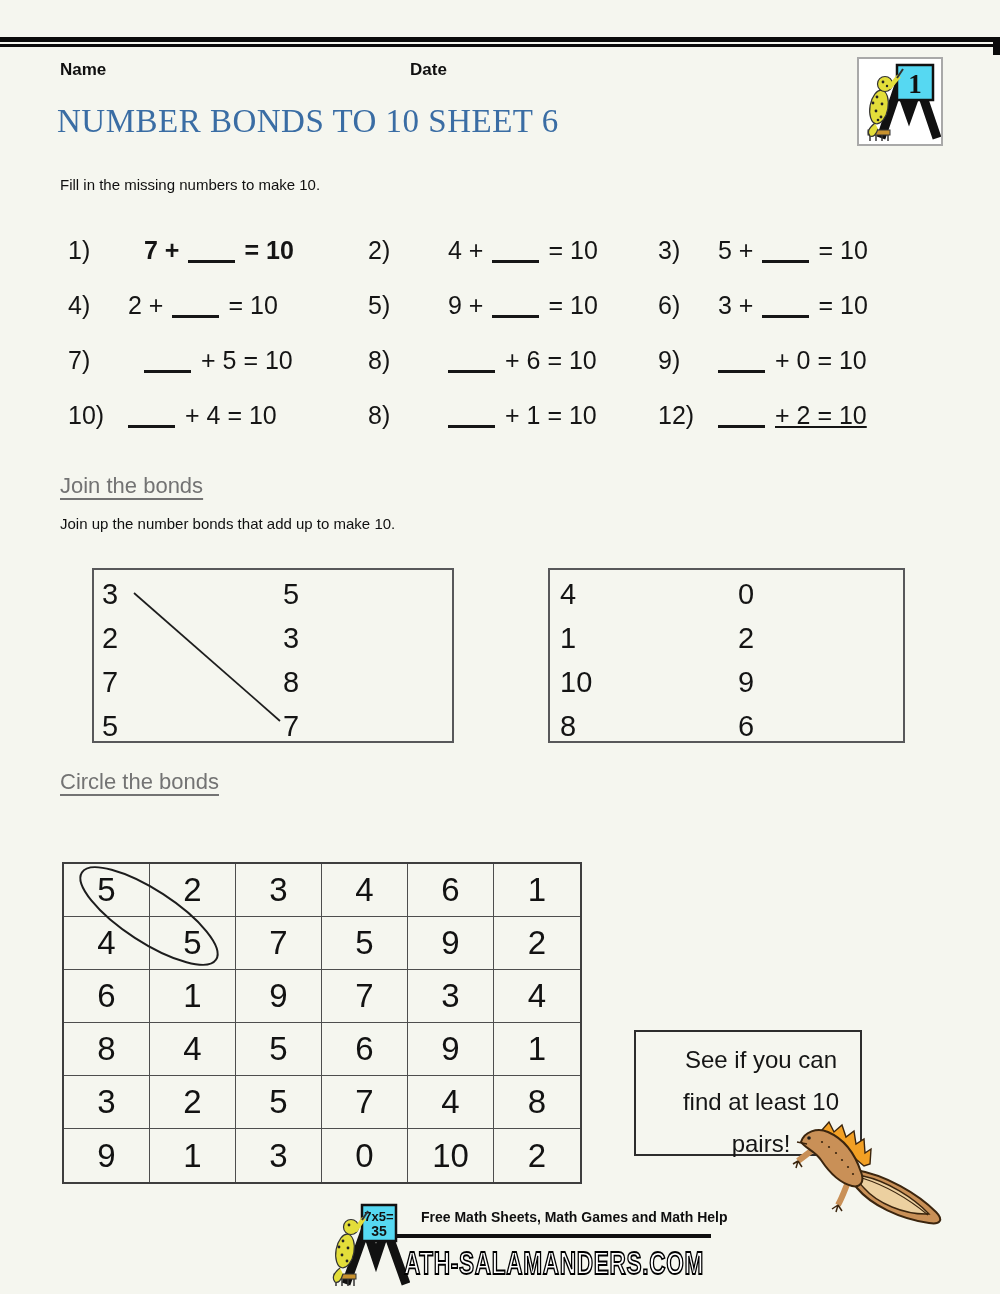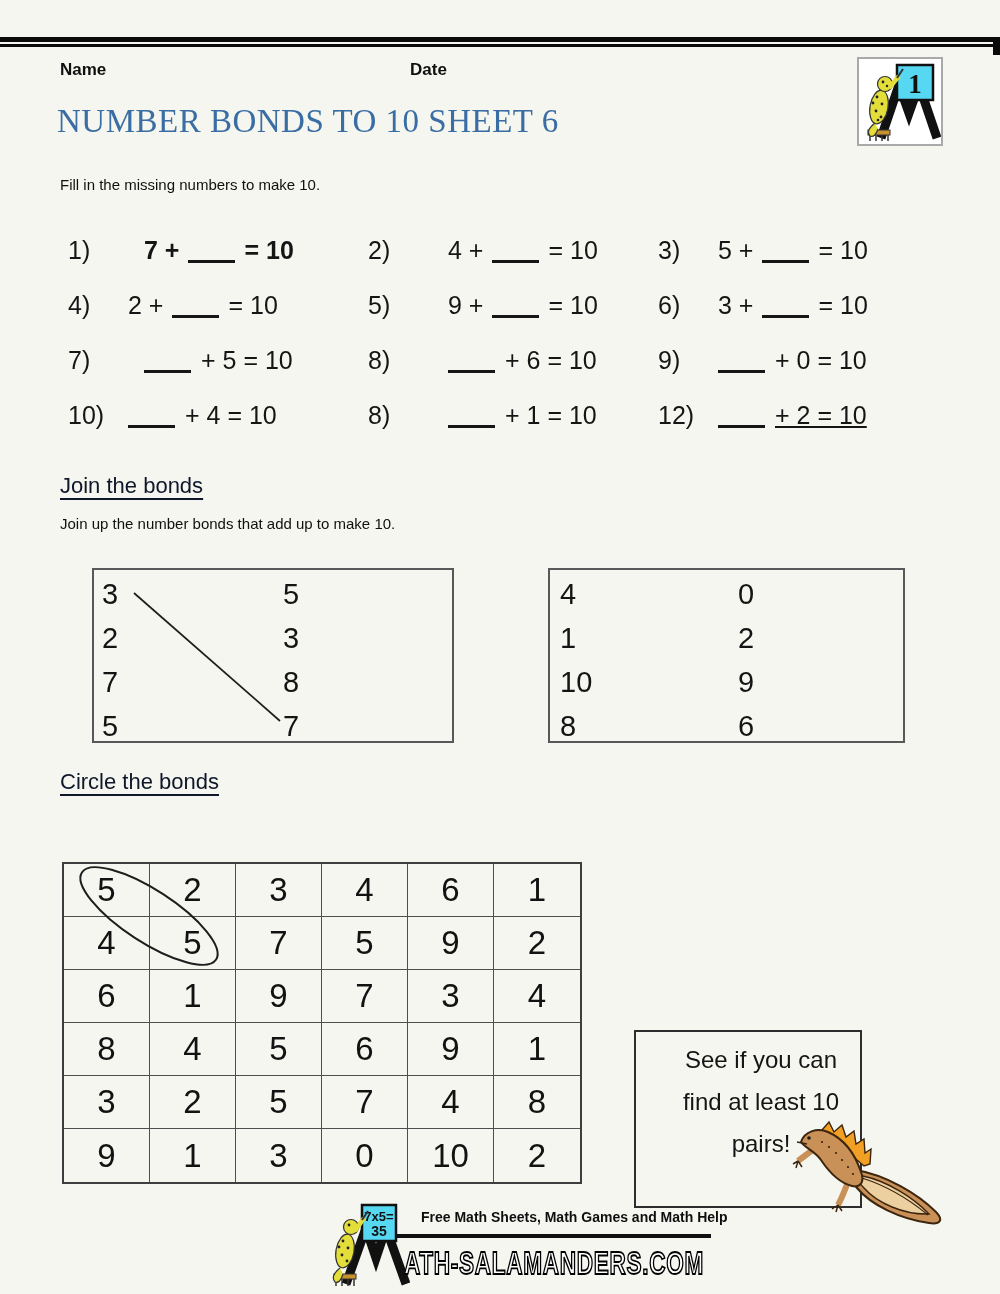--- a/index.html
+++ b/index.html
@@ -15,21 +15,21 @@
   #topbar { left:0; top:37px; width:1000px; height:10px;
     background:linear-gradient(to bottom,#0b0b0b 0,#0b0b0b 5px,#f5f6ef 5px,#f5f6ef 7px,#0b0b0b 7px,#0b0b0b 10px); }
   #edge-nub { left:993px; top:37px; width:7px; height:18px; background:#0b0b0b; }
 
   .field-label { font-size:17px; font-weight:700; color:#101010; }
 
   #title { left:57px; top:103px; font-family:"Liberation Serif", serif;
     font-size:33px; letter-spacing:.5px; }
 
   .instruction { font-size:15px; color:#101010; }
-  .heading { font-size:22px; color:#0f172a;
+  .heading { font-size:22px; color:#737373;
     text-decoration:underline; text-underline-offset:5px; text-decoration-thickness:2px; }
 
   
   .plabel { position:absolute; font-size:25px; }
   .pexpr  { position:absolute; font-size:25px; white-space:nowrap; }
   .blank { display:inline-block; width:47px; height:20px;
     border-bottom:3px solid #161616; vertical-align:-4px; }
   .blank.mid { margin:0 9px; }
   .blank.start { margin:0 10px 0 0; }
 
@@ -42,21 +42,21 @@
   
   #grid { left:62px; top:862px; display:grid;
     grid-template-columns:repeat(6, 86px); grid-auto-rows:53px;
     border:2px solid #3e3e3e; background:transparent; }
   .gcell { border-right:1.5px solid #4e4e4e; border-bottom:1.5px solid #4e4e4e;
     display:flex; align-items:center; justify-content:center;
     font-size:33px; color:#121212; }
   .gcell:nth-child(6n) { border-right:none; }
   .gcell:nth-child(n+31) { border-bottom:none; }
 
-  #see-box { left:634px; top:1030px; width:228px; height:178px;
+  #see-box { left:634px; top:1030px; width:228px; height:126px;
     border:2px solid #2d2d2d; box-sizing:border-box; text-align:center;
     font-size:24px; line-height:42px; padding-top:7px;padding-left:26px; }
 
   #footer-tagline { left:421px; top:1209px; font-size:14px; font-weight:700; color:#0e0e0e; }
   #footer-rule { left:397px; top:1234px; width:314px; height:4px; background:#101010; }
 
   svg { display:block; }
 </style>
 </head>
 <body>

